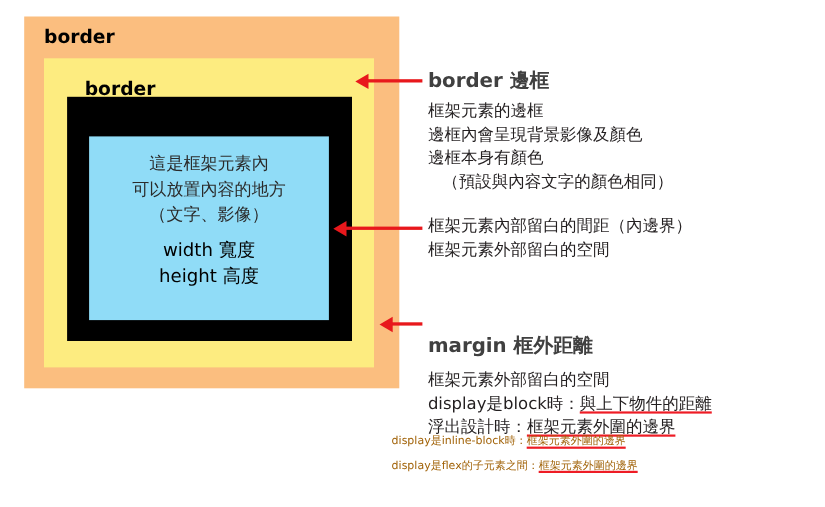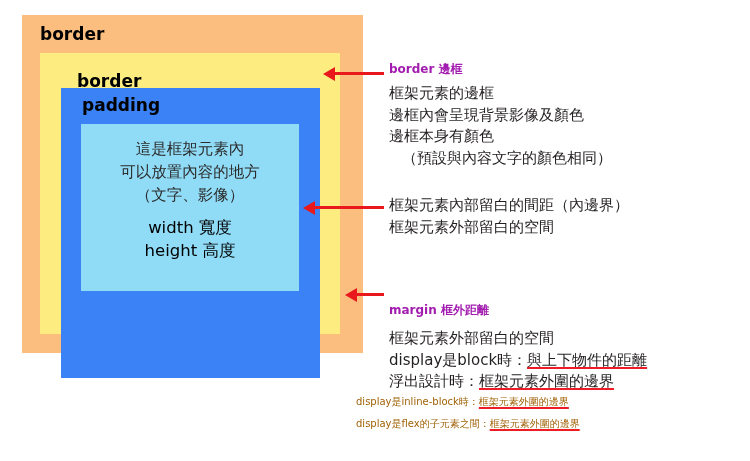--- a/index.html
+++ b/index.html
@@ -33,22 +33,22 @@
     width: 300px;
     height: 281px;
     background: #fdec80;
     box-sizing: border-box;
   }
   .box-padding {
     position: absolute;
     left: 21px;
     top: 35px;
     width: 259px;
-    height: 290px;
-    background: #3b82f6;
+    height: 222px;
+    background: #000000;
     box-sizing: border-box;
   }
   .box-content {
     position: absolute;
     left: 20px;
     top: 36px;
     width: 218px;
     height: 167px;
     background: #90dcf7;
     box-sizing: border-box;
@@ -106,22 +106,22 @@
   .arrow-padding { left: 314px; top: 206px; width: 70px; }
   .arrow-margin  { left: 356px; top: 293px; width: 28px; }
 
   
   .ann {
     position: absolute;
     left: 389px;
   }
   .ann-head {
     font-weight: bold;
-    font-size: 12px;
-    color: #a21caf;
+    font-size: 18px;
+    color: #404040;
     white-space: nowrap;
     margin: 0 0 5px 0;
   }
   .ann-body {
     font-size: 15px;
     line-height: 21.5px;
     color: #231f20;
     white-space: nowrap;
   }
   .ann-body .indent { padding-left: 13px; display: block; }

